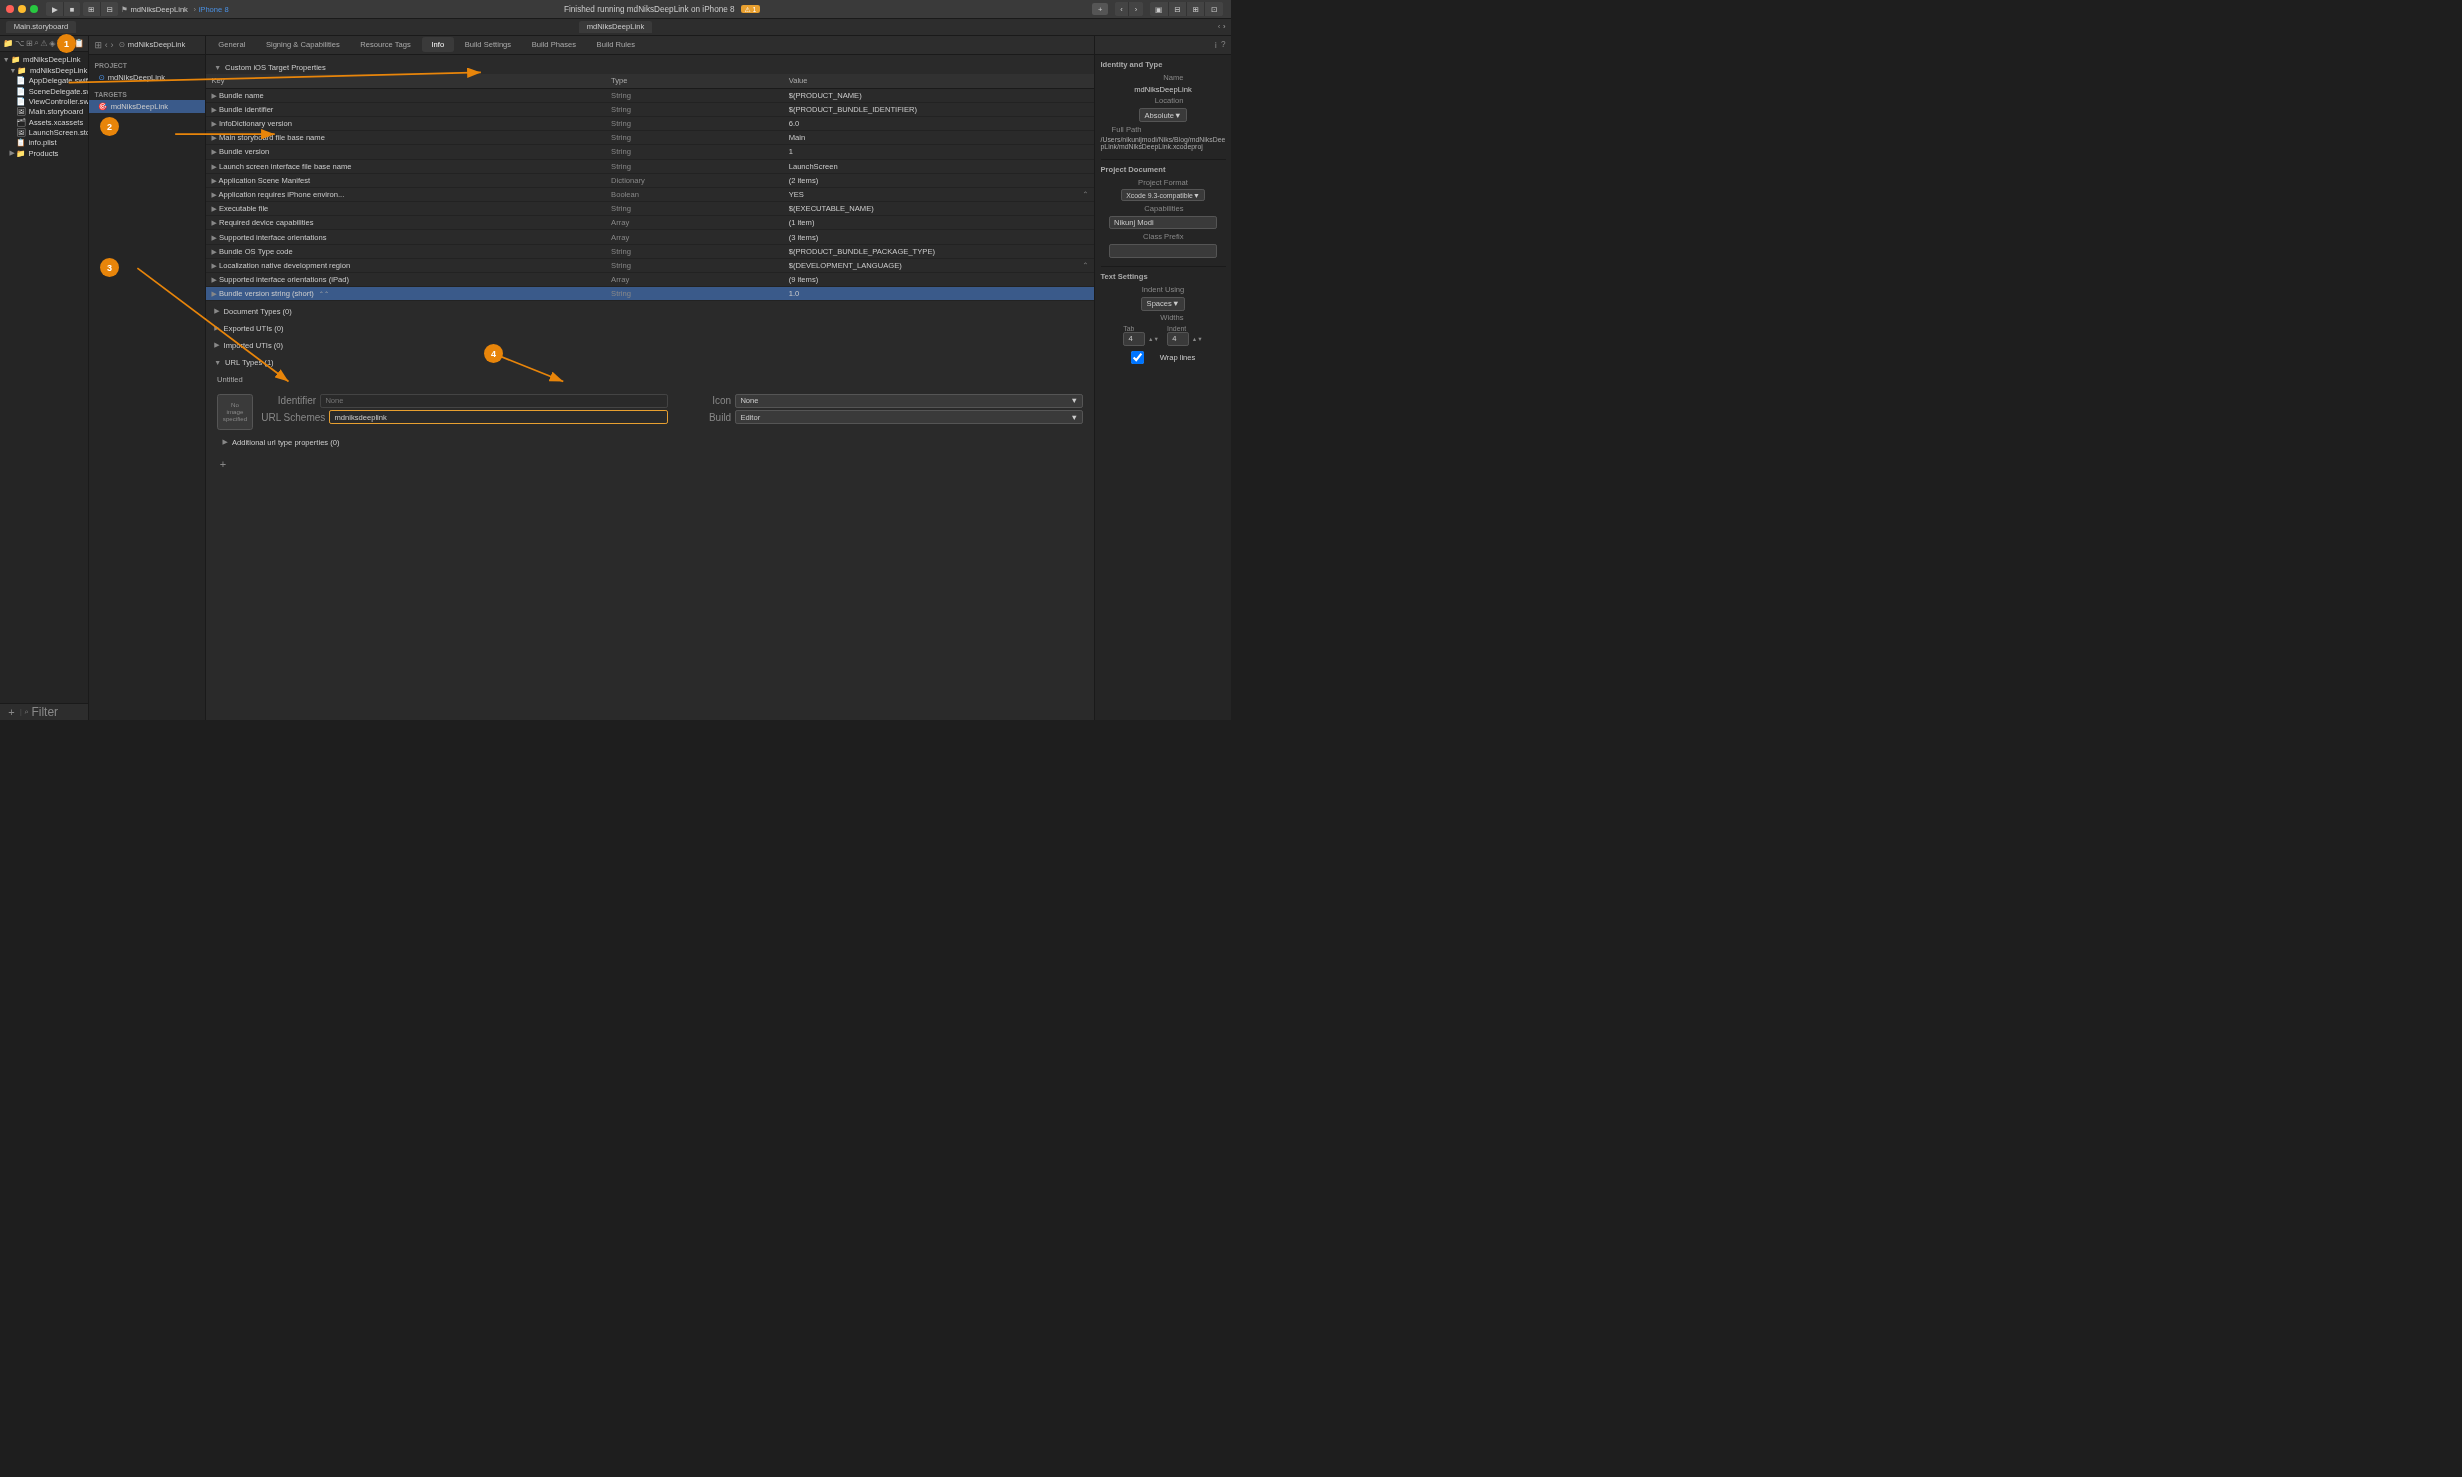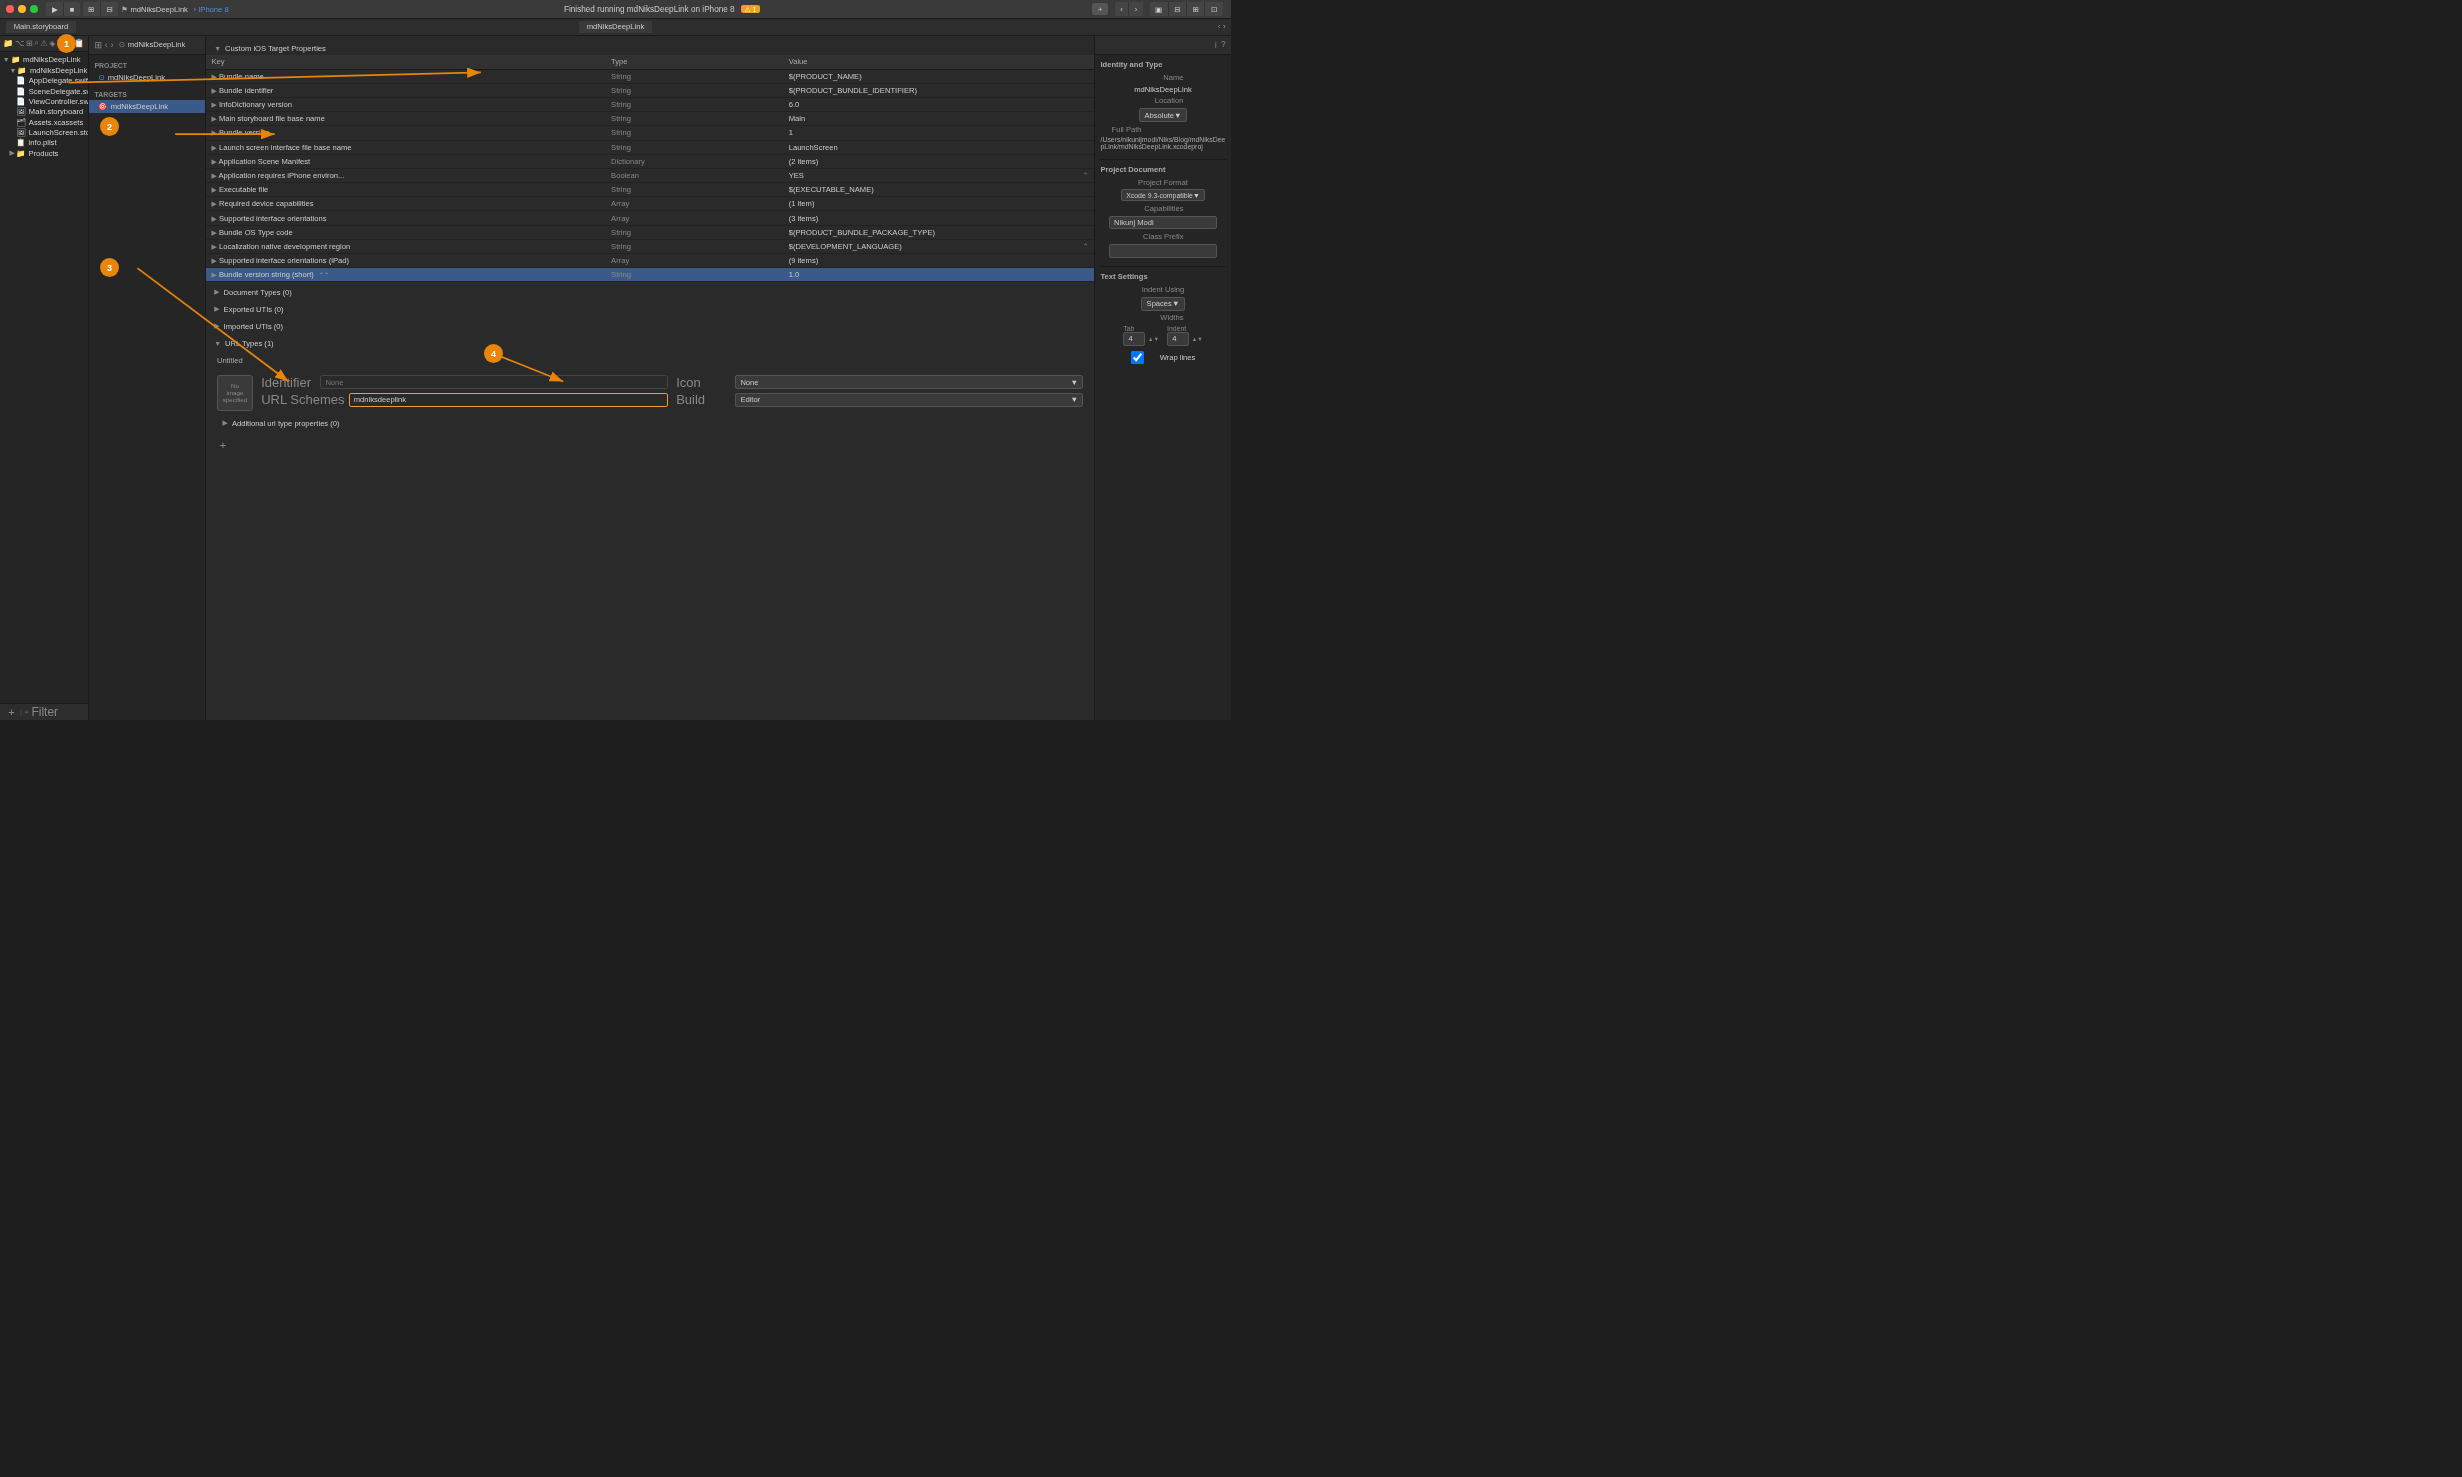--- a/index.html
+++ b/index.html
@@ -334,23 +334,24 @@
     .url-fields {
       flex: 1;
     }
     .url-field-row {
       display: flex;
       align-items: center;
       margin-bottom: 2.7px;
       gap: 4.1px;
     }
     .url-field-label {
-      font-size: 13px;
+      font-size: 10px;
       color: #888;
       min-width: 55px;
+      text-align: right;
     }
     .url-field-input {
       background: #3a3a3a;
       border: 0.7px solid #555;
       border-radius: 2.1px;
       color: #ccc;
       padding: 1.4px 4.1px;
       font-size: 7.6px;
       flex: 1;
     }
@@ -549,20 +550,29 @@
         <div style="padding:2.1px 5.5px; margin-top:4.1px; font-size:6.9px; color:#888; font-weight:600; text-transform:uppercase;">TARGETS</div>
         <div style="display:flex; align-items:center; padding:2.1px 5.5px 2.1px 9.6px; cursor:pointer; background:#3a5a8a;">
           <span style="font-size:7.6px;margin-right:2.7px;color:#5a8aba;">🎯</span>
           <span style="font-size:7.6px;color:#ccc;">mdNiksDeepLink</span>
         </div>
       </div>
     </div>
 
     <div class="main-content">
 
+      <div class="tab-bar">
+        <div class="tab">General</div>
+        <div class="tab">Signing &amp; Capabilities</div>
+        <div class="tab">Resource Tags</div>
+        <div class="tab info-active">Info</div>
+        <div class="tab">Build Settings</div>
+        <div class="tab">Build Phases</div>
+        <div class="tab">Build Rules</div>
+      </div>
 
       <div class="content-area">
 
         <div class="section">
           <div class="section-header">
             <span class="section-arrow">▼</span>
             <span>Custom iOS Target Properties</span>
           </div>
           <table class="info-table">
             <thead>

